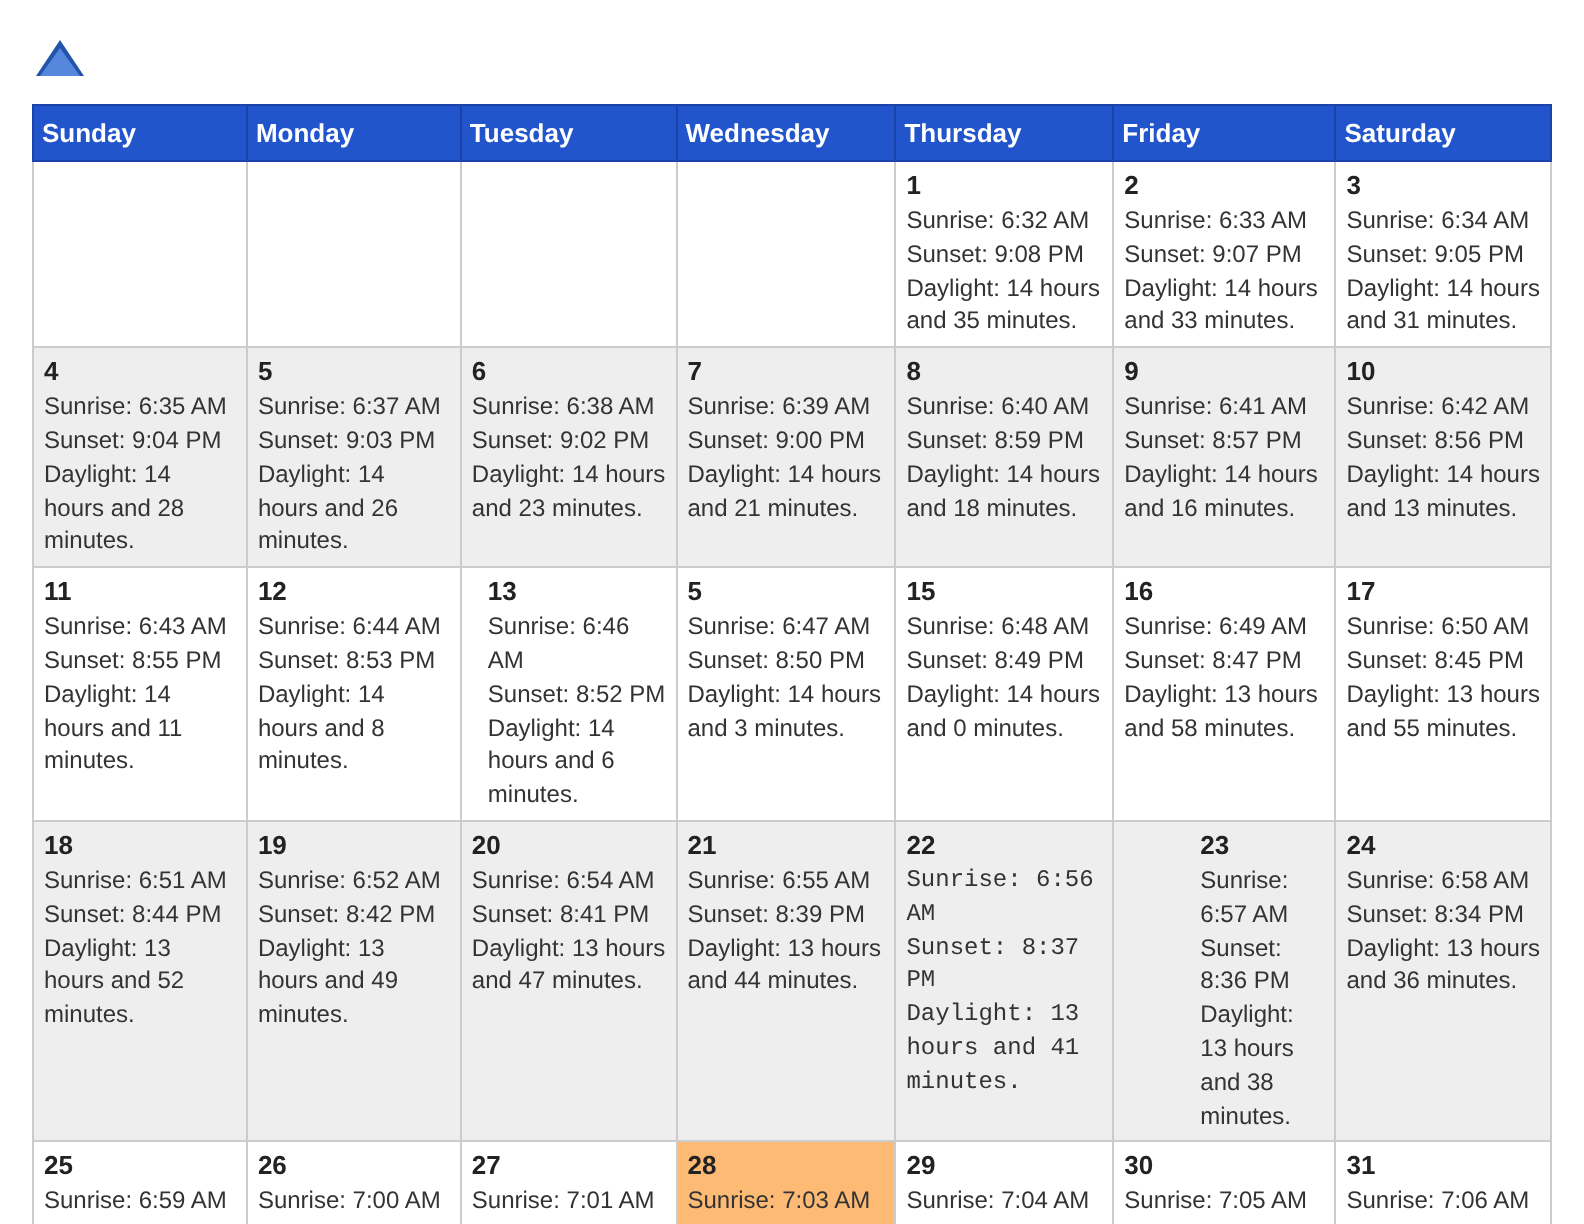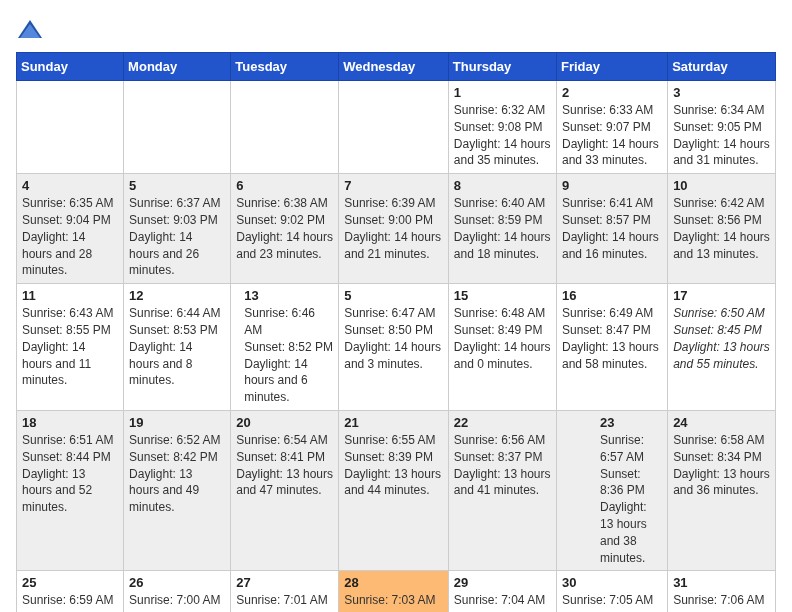--- a/index.html
+++ b/index.html
@@ -222,21 +222,21 @@
 Daylight: 14 hours and 0 minutes.</div>
         </td>
         <td style="background: rgb(255, 255, 255);">
           <div class="day-num">16</div>
           <div class="day-info" style="white-space: pre-line;">Sunrise: 6:49 AM
 Sunset: 8:47 PM
 Daylight: 13 hours and 58 minutes.</div>
         </td>
         <td style="background: rgb(255, 255, 255);">
           <div class="day-num">17</div>
-          <div class="day-info" style="white-space: pre-line; font-style: italic;">Sunrise: 6:50 AM
+          <div class="day-info" style="white-space: pre-line;">Sunrise: 6:50 AM
 Sunset: 8:45 PM
 Daylight: 13 hours and 55 minutes.</div>
         </td>
       </tr>
       <tr>
         <td style="background: rgb(238, 238, 238);">
           <div class="day-num">18</div>
           <div class="day-info" style="white-space: pre-line;">Sunrise: 6:51 AM
 Sunset: 8:44 PM
 Daylight: 13 hours and 52 minutes.</div>
@@ -254,21 +254,21 @@
 Daylight: 13 hours and 47 minutes.</div>
         </td>
         <td style="background: rgb(238, 238, 238);">
           <div class="day-num">21</div>
           <div class="day-info" style="white-space: pre-line;">Sunrise: 6:55 AM
 Sunset: 8:39 PM
 Daylight: 13 hours and 44 minutes.</div>
         </td>
         <td style="background: rgb(238, 238, 238);">
           <div class="day-num">22</div>
-          <div class="day-info" style="white-space: pre-line;">Sunrise: 6:56 AM
+          <div class="day-info" style="white-space: pre-line; font-family: Liberation Mono, monospace;">Sunrise: 6:56 AM
 Sunset: 8:37 PM
 Daylight: 13 hours and 41 minutes.</div>
         </td>
         <td style="background: rgb(238, 238, 238); padding-left: 43px;">
           <div class="day-num">23</div>
           <div class="day-info" style="white-space: pre-line;">Sunrise: 6:57 AM
 Sunset: 8:36 PM
 Daylight: 13 hours and 38 minutes.</div>
         </td>
         <td style="background: rgb(238, 238, 238);">

